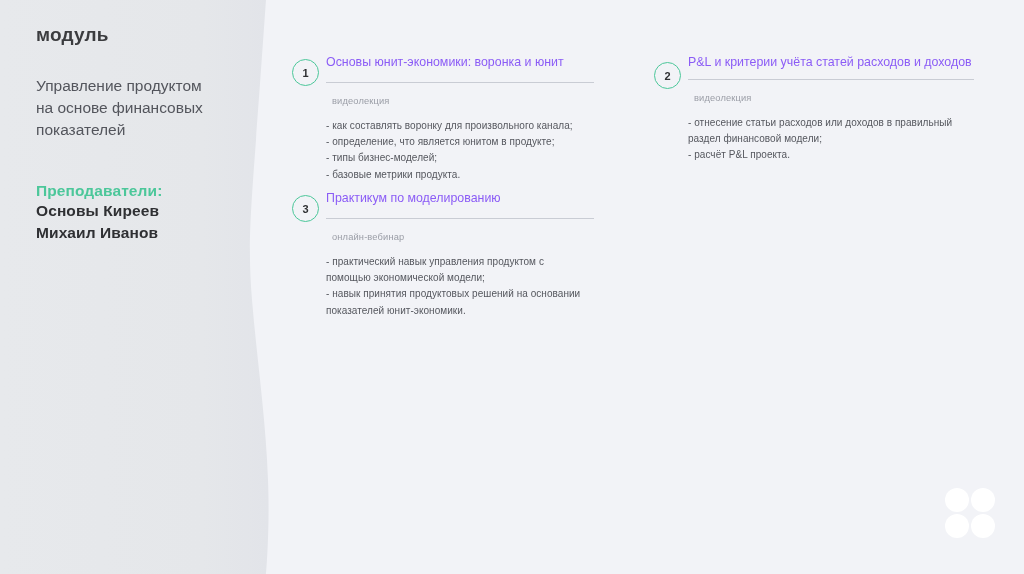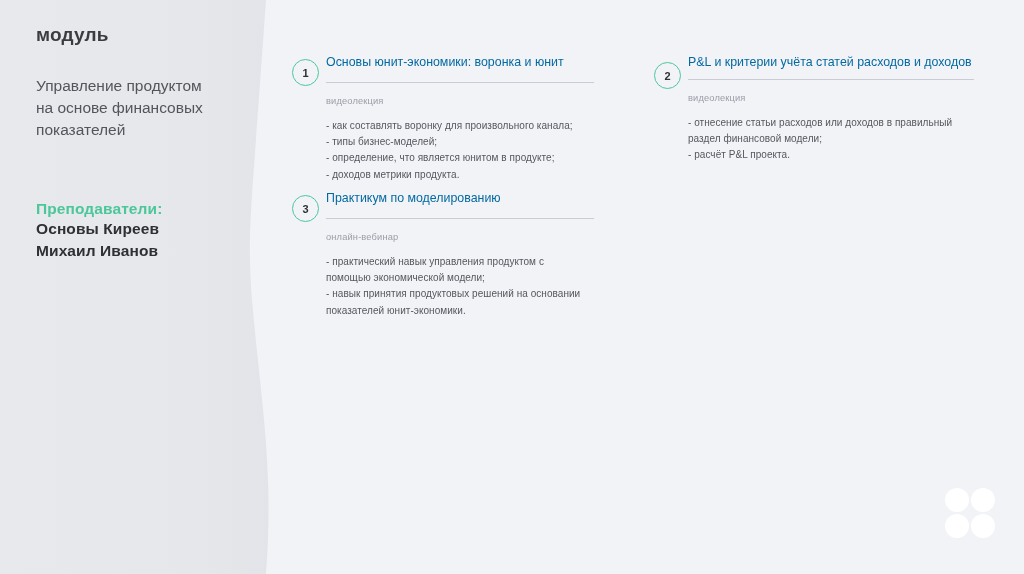--- a/index.html
+++ b/index.html
@@ -66,21 +66,21 @@
     font-size: 15.5px;
     color: #53555c;
     line-height: 1.42;
     margin-top: 29px;
     font-weight: normal;
   }
   .teachers-label {
     font-size: 15.5px;
     color: #4cc79a;
     font-weight: bold;
-    margin-top: 59px;
+    margin-top: 41px;
     letter-spacing: 0.1px;
   }
   .teacher-name {
     font-size: 15.5px;
     color: #2f3033;
     font-weight: bold;
     line-height: 1.45;
     letter-spacing: 0.1px;
   }
 
@@ -119,41 +119,42 @@
     background: transparent;
   }
   .block-2 .badge { top: 10px; }
 
   .block-body {
     margin-left: 34px;
   }
 
   .block-title {
     font-size: 12.4px;
-    color: #0369a1;
+    color: #8b5cf6;
     line-height: 1.38;
     font-weight: normal;
     margin: 0;
     padding-top: 2px;
     min-height: 18px;
   }
 
   .divider {
     height: 1px;
     background: #c9ccd4;
     margin-top: 10px;
     width: 100%;
   }
   .block-2 .divider { margin-top: 7px; }
 
   .format-label {
     font-size: 9.3px;
     color: #9a9da6;
     margin-top: 13px;
     letter-spacing: 0.15px;
+    margin-left: 6px;
   }
 
   .bullets {
     margin: 12px 0 0 0;
     padding: 0;
     list-style: none;
   }
   .bullets li {
     font-size: 10px;
     color: #55575e;
@@ -214,23 +215,23 @@
   <div class="content-area">
 
     <div class="block block-1">
       <div class="badge">1</div>
       <div class="block-body">
         <div class="block-title">Основы юнит-экономики: воронка и юнит</div>
         <div class="divider"></div>
         <div class="format-label">видеолекция</div>
         <ul class="bullets">
           <li>- как составлять воронку для произвольного канала;</li>
+          <li>- определение, что является юнитом в продукте;</li>
           <li>- типы бизнес-моделей;</li>
-          <li>- определение, что является юнитом в продукте;</li>
-          <li>- доходов метрики продукта.</li>
+          <li>- базовые метрики продукта.</li>
         </ul>
       </div>
     </div>
 
     <div class="block block-3">
       <div class="badge">3</div>
       <div class="block-body">
         <div class="block-title">Практикум по моделированию</div>
         <div class="divider"></div>
         <div class="format-label">онлайн-вебинар</div>

